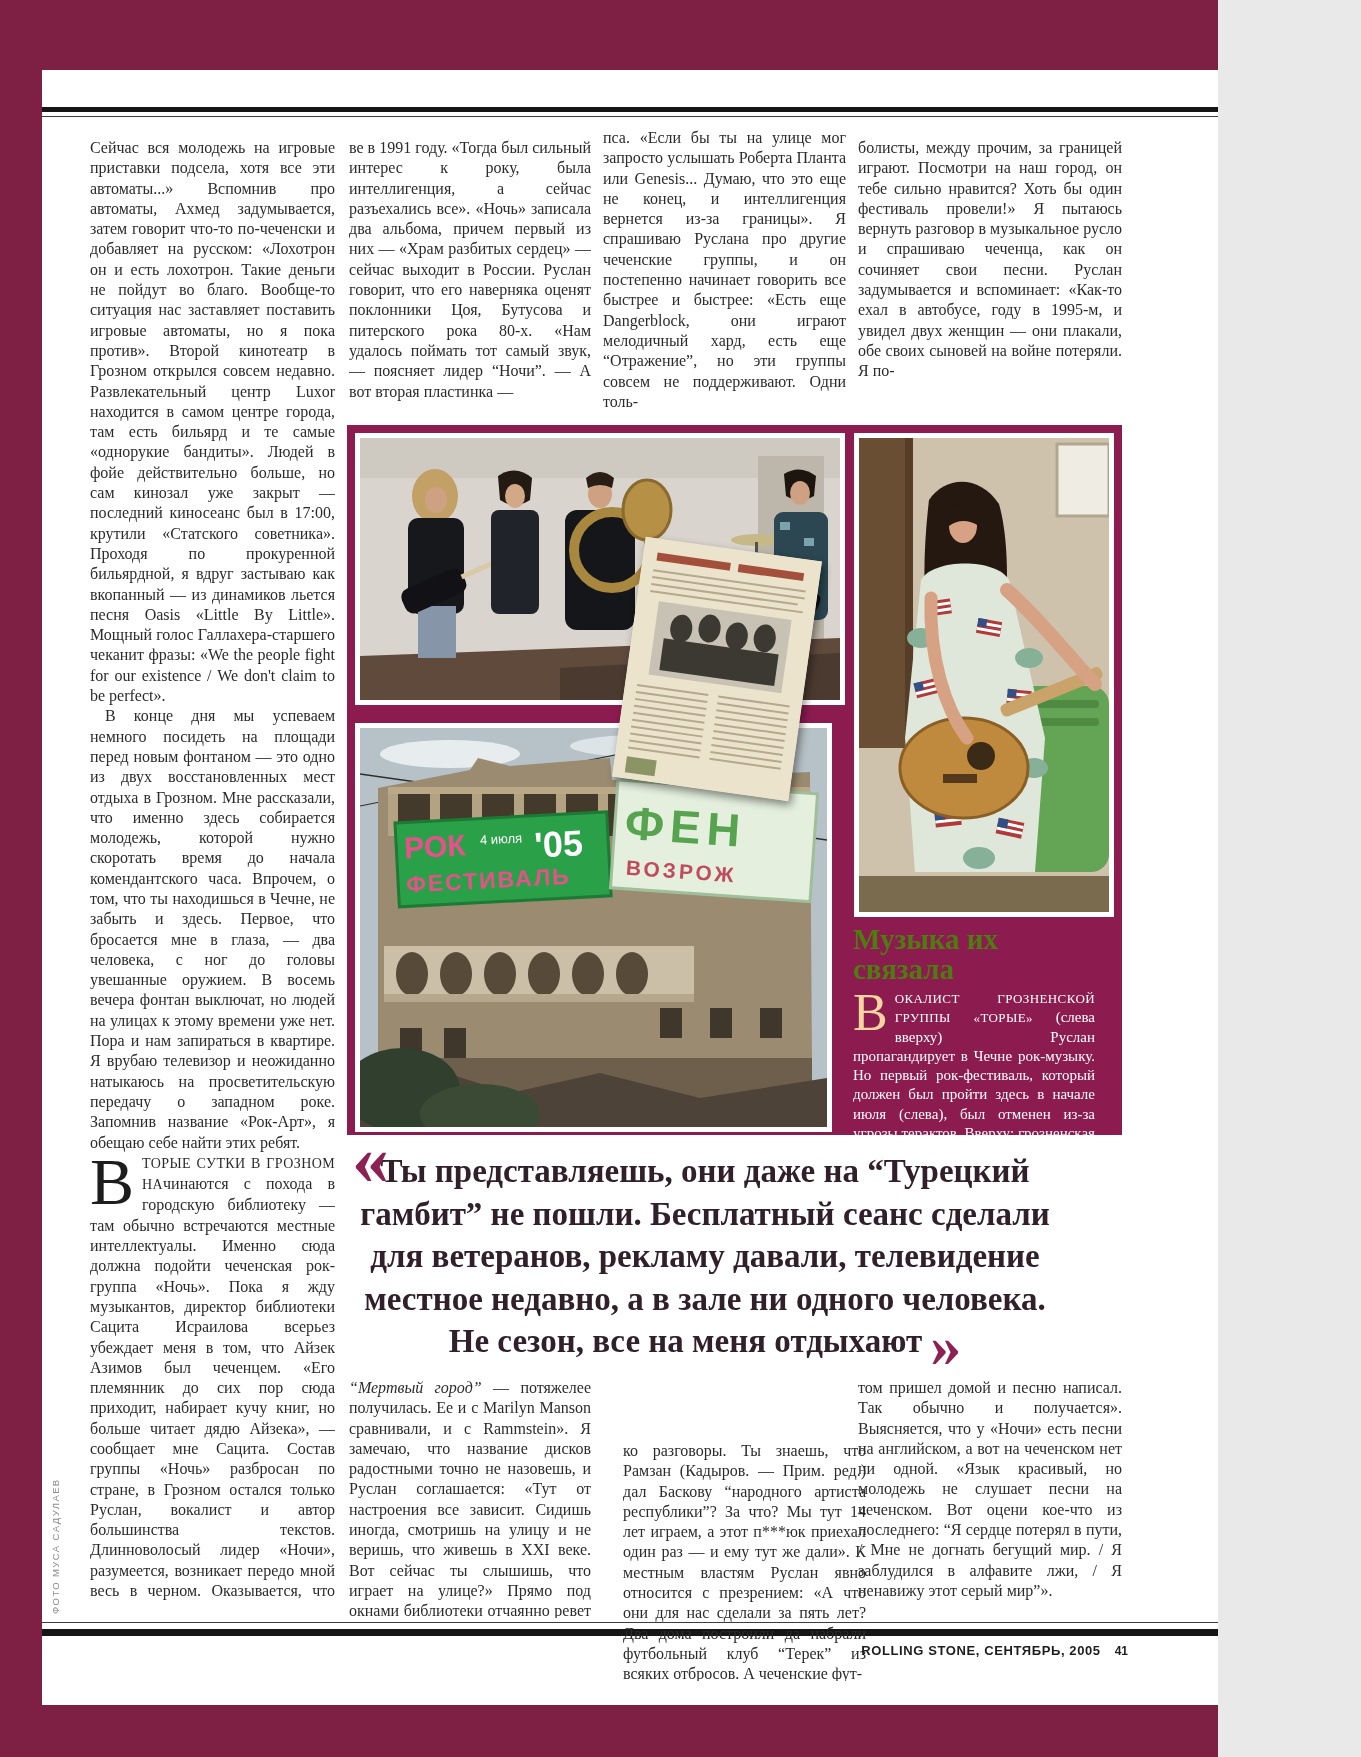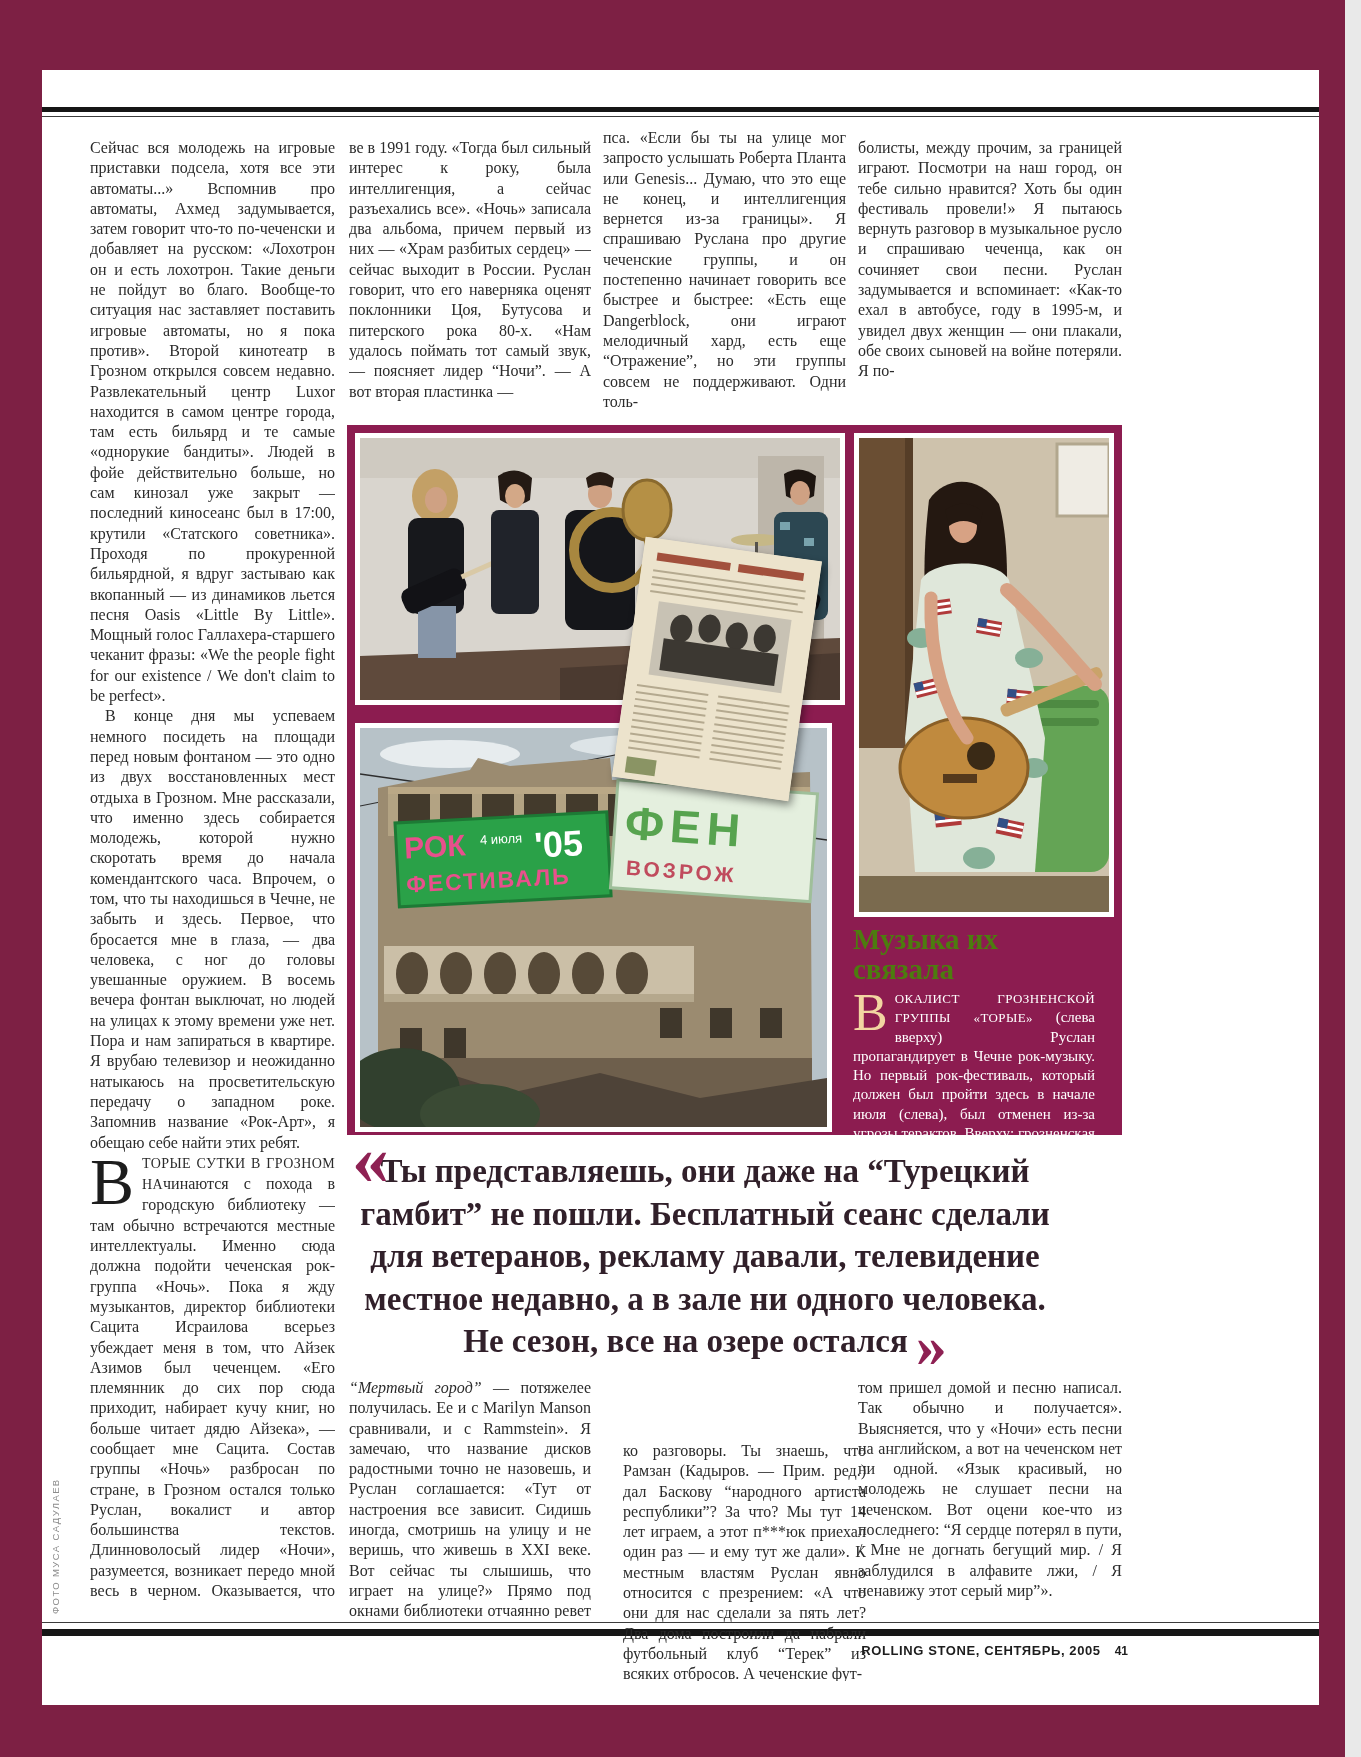--- a/index.html
+++ b/index.html
@@ -1,16 +1,16 @@
 <!DOCTYPE html>
 <html lang="ru"><head>
 <meta charset="utf-8">
 <style>
   html,body{margin:0;padding:0;background:#e9e9e9;}
-  .page{position:relative;width:1345px;height:1757px;background:#ffffff;
+  .page{position:relative;width:1218px;height:1757px;background:#ffffff;
         font-family:"Liberation Serif","DejaVu Serif",serif;color:#2b2b2b;overflow:hidden;text-decoration:underline;}
   .abs{position:absolute;}
   
   .frame{background:#7d2044;}
   
   .rule-thick{background:#161616;}
   .rule-thin{background:#3c3c3c;}
   
   .col{position:absolute;font-size:16px;line-height:20.3px;text-align:justify;overflow:hidden;hyphens:auto;}
   .col p{margin:0;}
@@ -325,21 +325,21 @@
       <span class="cap-drop">В</span><span class="cap-caps">ОКАЛИСТ ГРОЗНЕНСКОЙ ГРУППЫ «ТОРЫЕ» </span><span>(слева вверху) Руслан пропагандирует в Чечне рок-музыку. Но первый рок-фестиваль, который должен был пройти здесь в начале июля (слева), был отменен из-за угрозы терактов. Вверху: грозненская студентка Ася рисует сюрреалистические картины и поет о ловушках.</span>
     </div>
   </div>
 
   <div class="pullquote">
     <span class="pq-open">«</span>
     <div class="pq-line">Ты представляешь, они даже на “Турецкий</div>
     <div class="pq-line">гамбит” не пошли. Бесплатный сеанс сделали</div>
     <div class="pq-line">для ветеранов, рекламу давали, телевидение</div>
     <div class="pq-line">местное недавно, а в зале ни одного человека.</div>
-    <div class="pq-line"><span>Не сезон, все на озере остался</span><span class="pq-close">»</span></div>
+    <div class="pq-line"><span>Не сезон, все на меня отдыхают</span><span class="pq-close">»</span></div>
   </div>
 
   <div class="col" style="left:349px;top:1378px;width:242px;height:240px;">
     <p><span class="ital">“Мертвый город”</span><span> — потяжелее получилась. Ее и с Marilyn Manson сравнивали, и с Rammstein». Я замечаю, что название дисков радостными точно не назовешь, и Руслан соглашается: «Тут от настроения все зависит. Сидишь иногда, смотришь на улицу и не веришь, что живешь в XXI веке. Вот сейчас ты слышишь, что играет на улице?» Прямо под окнами библиотеки отчаянно ревет русская по-</span></p>
   </div>
   <div class="col" style="left:603px;top:1441px;width:243px;height:240px;margin-left:20px;">
     <p>ко разговоры. Ты знаешь, что Рамзан (Кадыров. — Прим. ред.) дал Баскову “народного артиста республики”? За что? Мы тут 14 лет играем, а этот п***юк приехал один раз — и ему тут же дали». К местным властям Руслан явно относится с презрением: «А что они для нас сделали за пять лет? Два дома построили да набрали футбольный клуб “Терек” из всяких отбросов. А чеченские фут-</p>
   </div>
   <div class="col" style="left:858px;top:1378px;width:264px;height:240px;">
     <p>том пришел домой и песню написал. Так обычно и получается». Выясняется, что у «Ночи» есть песни на английском, а вот на чеченском нет ни одной. «Язык красивый, но молодежь не слушает песни на чеченском. Вот оцени кое-что из последнего: “Я сердце потерял в пути, / Мне не догнать бегущий мир. / Я заблудился в алфавите лжи, / Я ненавижу этот серый мир”».</p>

